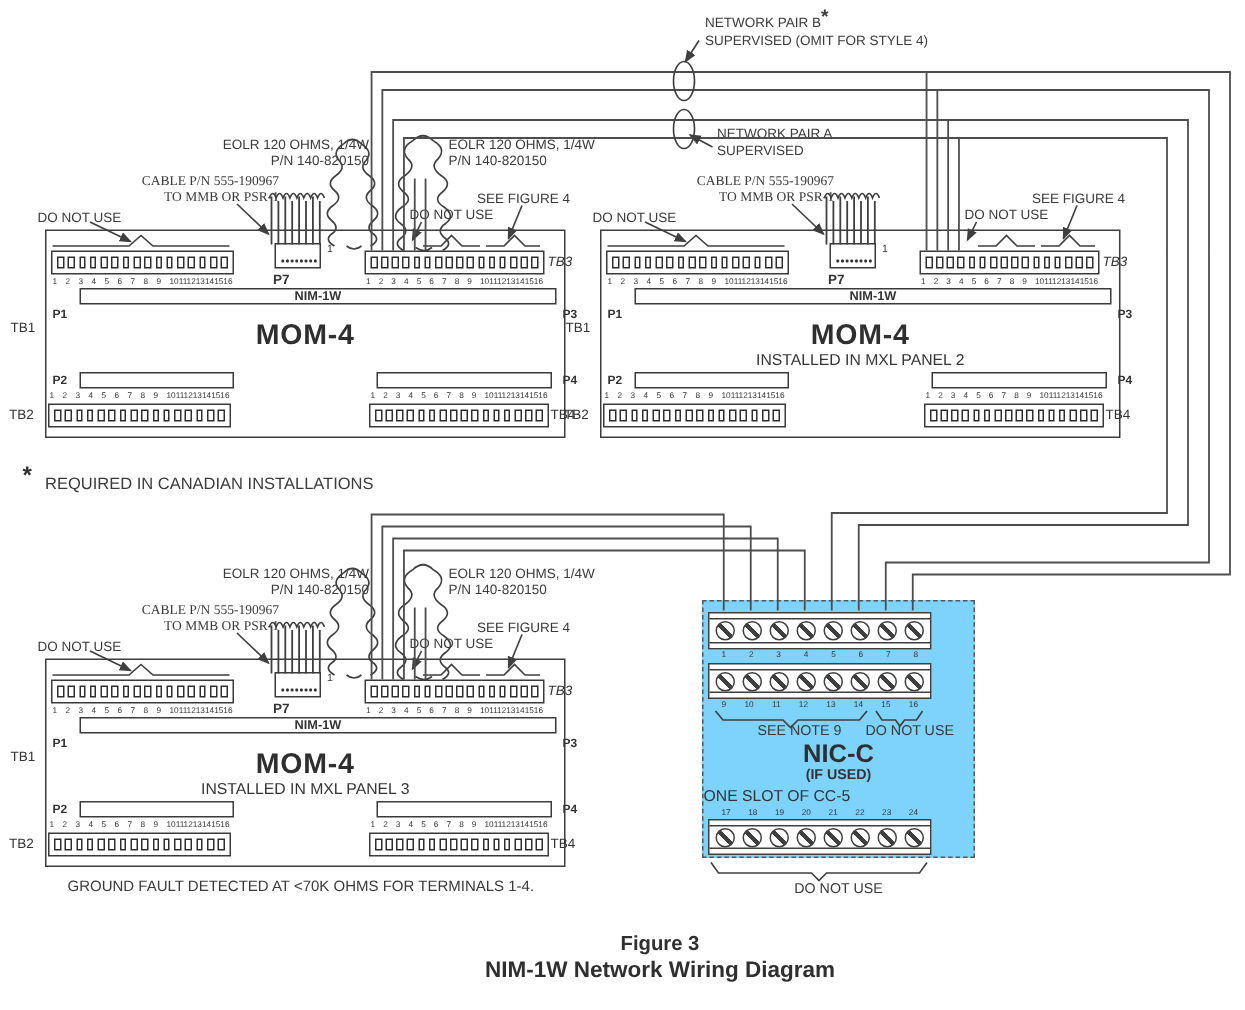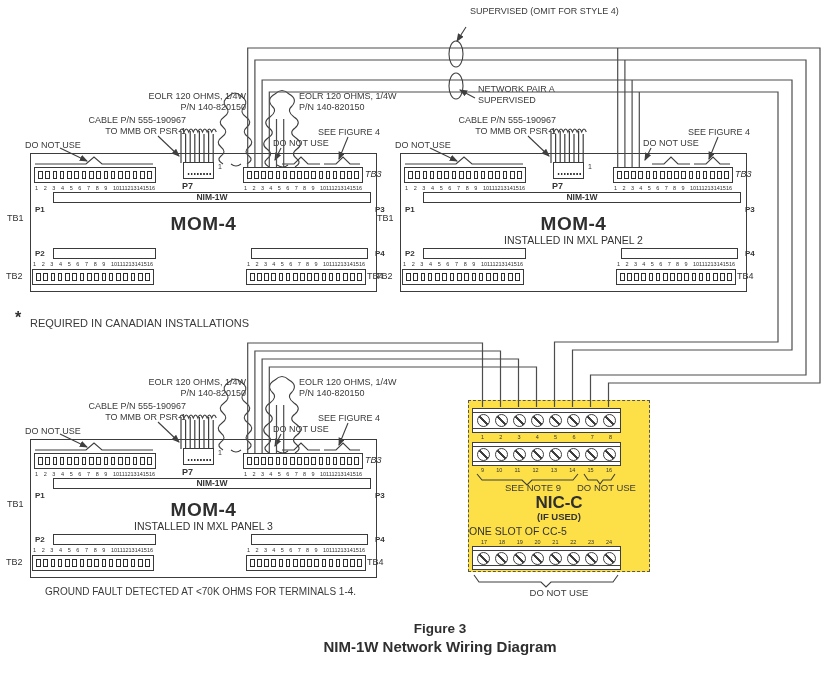--- a/index.html
+++ b/index.html
@@ -5,21 +5,21 @@
   html,body{margin:0;padding:0;background:#fff;}
   #page{position:relative;width:830px;height:673px;background:#fff;overflow:hidden;
         font-family:"Liberation Sans",sans-serif;color:#3a3a3a;}
   
   .lbl{position:absolute;font-size:9px;line-height:1.2;white-space:nowrap;color:#3a3a3a;}
   .lbl .ln{display:block;}
   
   .panel{position:absolute;width:347px;height:139px;border:1.4px solid #3c3c3c;background:#fff;box-sizing:border-box;}
   .panel>*{position:absolute;}
   .dnu-left{left:-6px;top:-14px;}
-  .cable{left:0;top:-39px;width:155px;text-align:right;}
+  .cable{left:0;top:-39px;width:155px;text-align:right;font-family:Liberation Serif, serif;}
   .eolr-l{left:35px;top:-63px;width:180px;text-align:right;}
   .eolr-r{left:268px;top:-63px;}
   .dnu-tb3{left:242px;top:-16px;}
   .seefig{left:287px;top:-27px;}
   .tblabel{font-size:9px;color:#333;}
   .tb1l{left:-24px;top:15px;margin-top:44px;} .tb3l{left:334px;top:15px;font-style:italic;}
   .tb2l{left:-25px;top:117px;} .tb4l{left:336px;top:117px;}
   .tb{height:16px;border:1.4px solid #3a3a3a;background:#fff;display:flex;justify-content:space-between;align-items:center;padding:0 3px;box-sizing:border-box;}
   .tb1s{left:3px;top:13px;width:122px;} .tb3s{left:212px;top:13px;width:120px;}
   .tb2s{left:1px;top:115px;width:122px;} .tb4s{left:215px;top:115px;width:120px;}
@@ -34,21 +34,21 @@
   .pin1{left:187px;top:9px;font-size:7px;color:#333;}
   .plabel{font-size:8px;font-weight:bold;color:#333;}
   .p1l{left:4px;top:51px;} .p3l{left:344px;top:51px;}
   .p2l{left:4px;top:95px;} .p4l{left:344px;top:95px;}
   .bar{height:11px;border:1.2px solid #3a3a3a;background:#fff;box-sizing:border-box;text-align:center;font-size:8.5px;font-weight:bold;line-height:9px;color:#333;}
   .nim{left:22px;top:38px;width:318px;}
   .p2b{left:22px;top:94px;width:103px;} .p4b{left:220px;top:94px;width:117px;}
   .mom{left:0;top:59px;width:100%;text-align:center;font-size:19px;font-weight:bold;letter-spacing:.5px;color:#2f2f2f;}
   .inst{left:0;top:80px;width:100%;text-align:center;font-size:10.5px;color:#333;}
   
-  .nicbox{position:absolute;left:468px;top:400px;width:182px;height:172px;border:1.4px dashed #555;background:#fde047;box-sizing:border-box;}
+  .nicbox{position:absolute;left:468px;top:400px;width:182px;height:172px;border:1.4px dashed #555;background:#7dd3fc;box-sizing:border-box;}
   .nicbox>*{position:absolute;}
   .nrow{height:25px;border:1.4px solid #3f3f3f;background:#fff;display:flex;justify-content:space-between;align-items:center;padding:0 4px;box-sizing:border-box;
         background-image:linear-gradient(#3f3f3f,#3f3f3f),linear-gradient(#3f3f3f,#3f3f3f);
         background-size:100% 1px;background-position:0 3px,0 calc(100% - 3px);background-repeat:no-repeat;}
   .screw{width:13px;height:13px;border-radius:50%;border:1.3px solid #3f3f3f;box-sizing:border-box;flex:0 0 auto;
          background:linear-gradient(45deg,transparent 42%,#3f3f3f 42%,#3f3f3f 58%,transparent 58%);}
   .r1{left:3px;top:7px;width:149px;} .r2{left:3px;top:41px;width:149px;height:24px;} .r3{left:3px;top:145px;width:149px;height:24px;}
   .nnums{font-size:5.5px;line-height:6px;height:6px;color:#333;text-align:justify;text-align-last:justify;padding:0 9px;box-sizing:border-box;overflow:hidden;}
   .nn1{left:3px;top:33px;width:149px;} .nn2{left:3px;top:66px;width:149px;} .nn3{left:3px;top:138px;width:149px;}
   .seenote{left:8px;top:81px;width:112px;text-align:center;font-size:9.5px;}
@@ -437,20 +437,21 @@
         <span class="screw"></span>
         <span class="screw"></span>
         <span class="screw"></span>
         <span class="screw"></span>
         <span class="screw"></span>
       </div>
   </div>
   <div class="nic-bottom-dnu">DO NOT USE</div>
 
   <div class="lbl netb">
+    <span class="ln"><span>NETWORK PAIR B</span><span class="star">*</span></span>
     <span class="ln">SUPERVISED (OMIT FOR STYLE 4)</span>
   </div>
   <div class="lbl neta">
     <span class="ln">NETWORK PAIR A</span>
     <span class="ln">SUPERVISED</span>
   </div>
   <div class="note-star">*</div>
   <div class="note-canadian">REQUIRED IN CANADIAN INSTALLATIONS</div>
   <div class="note-ground">GROUND FAULT DETECTED AT &lt;70K OHMS FOR TERMINALS 1-4.</div>
   <div class="cap1">Figure 3</div>

